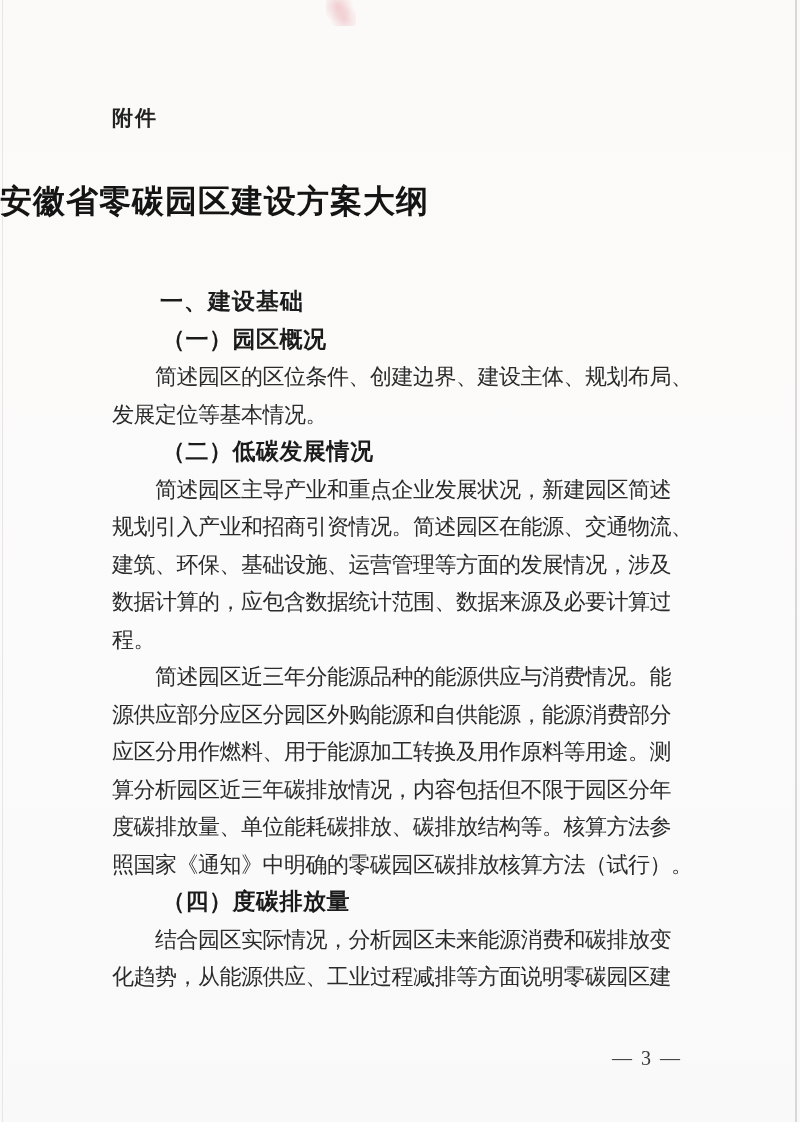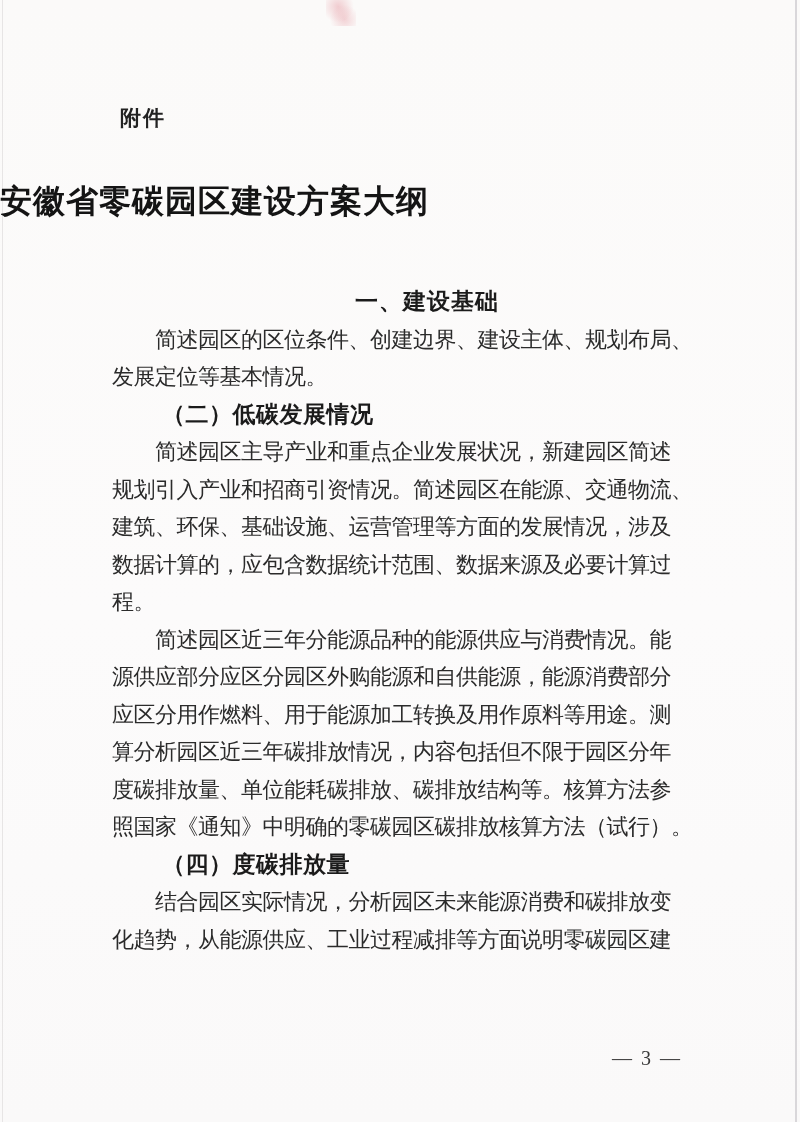--- a/index.html
+++ b/index.html
@@ -31,21 +31,21 @@
   .scan-smudge {
     position: absolute;
     left: 326px; top: 0;
     width: 30px; height: 26px;
     background:
       radial-gradient(circle at 40% 25%, rgba(222,120,132,0.35), rgba(222,120,132,0) 60%),
       radial-gradient(circle at 62% 75%, rgba(222,120,132,0.30), rgba(222,120,132,0) 55%);
   }
   .attachment-label {
     position: absolute;
-    top: 104px; left: 120px;
+    top: 104px; left: 112px;
     font-family: "Liberation Sans", sans-serif;
     font-size: 21px;
     font-weight: 600;
     letter-spacing: 2px;
     color: #222222;
   }
   .doc-title {
     position: absolute;
     top: 180px; left: 0;
     width: 100%;
@@ -61,21 +61,20 @@
     font-size: 22px;
     line-height: 37.5px;
   }
   .heading-1 {
     font-family: "Liberation Sans", sans-serif;
     font-size: 23px;
     font-weight: 700;
     padding-left: 48px;
     letter-spacing: 1px;
     color: #1b1b1b;
-    text-align: center;
   }
   .heading-2 {
     font-size: 23px;
     font-weight: 700;
     padding-left: 50px;
     letter-spacing: 0.5px;
     color: #1b1b1b;
   }
   .body-para {
     white-space: pre;
@@ -100,20 +99,21 @@
   <div class="scan-smudge"></div>
 
   <div class="attachment-label">附件</div>
 
   <div class="doc-title">安徽省零碳园区建设方案大纲</div>
 
   <div class="content-flow">
 
     <div class="heading-1">一、建设基础</div>
 
+    <div class="heading-2">（一）园区概况</div>
 
     <div class="body-para">　　简述园区的区位条件、创建边界、建设主体、规划布局、
 发展定位等基本情况。</div>
 
     <div class="heading-2">（二）低碳发展情况</div>
 
     <div class="body-para">　　简述园区主导产业和重点企业发展状况，新建园区简述
 规划引入产业和招商引资情况。简述园区在能源、交通物流、
 建筑、环保、基础设施、运营管理等方面的发展情况，涉及
 数据计算的，应包含数据统计范围、数据来源及必要计算过

